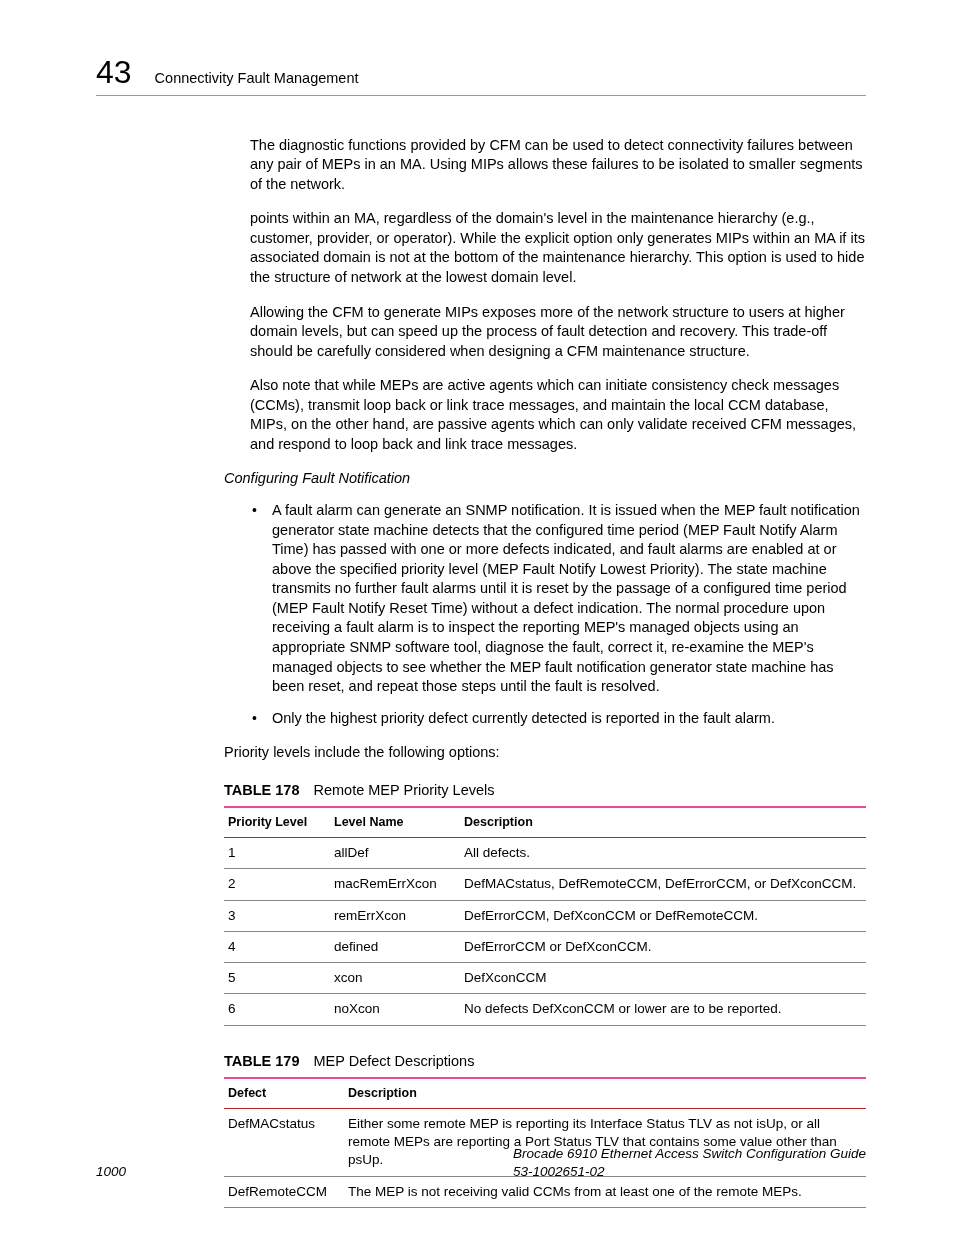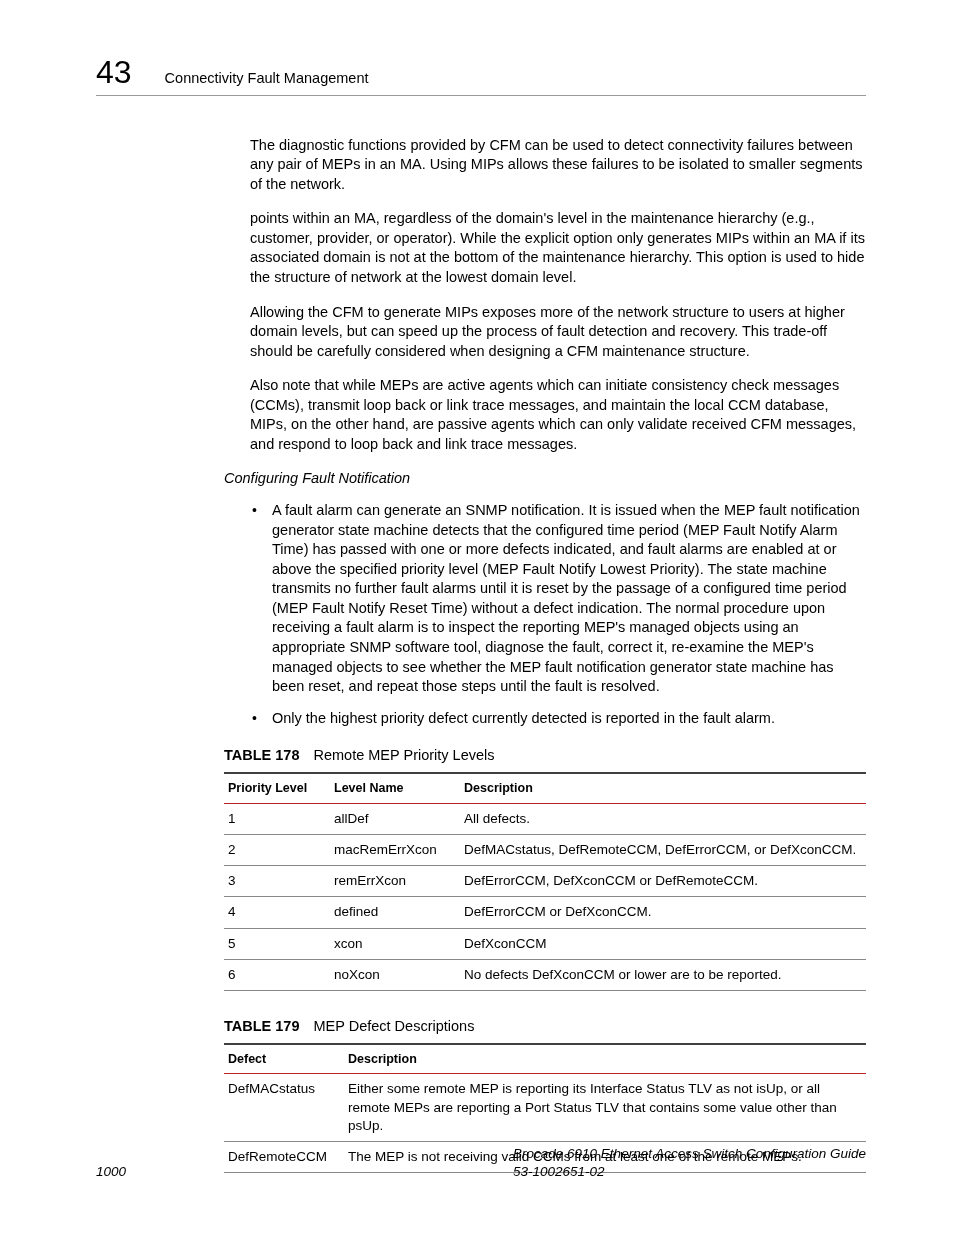--- a/index.html
+++ b/index.html
@@ -16,21 +16,20 @@
   }
   .page {
     position: absolute;
     left: 96px;
     top: 56px;
     width: 770px;
   }
   .header {
     display: flex;
     align-items: baseline;
-    gap: 10px;
     border-bottom: 1px solid #999;
     padding-bottom: 6px;
     margin-bottom: 40px;
   }
   .chapnum {
     font-size: 32px;
     font-weight: 400;
     line-height: 1;
   }
   .chaptitle {
@@ -70,21 +69,21 @@
   .tablecap {
     margin: 18px 0 6px 0;
     font-size: 14.5px;
   }
   .tablecap .lbl { font-weight: 700; margin-right: 14px; }
   table.data {
     width: 100%;
     border-collapse: collapse;
     font-size: 13.5px;
   }
-  table.data thead tr { border-top: 2px solid #404040; }
+  table.data thead tr { border-top: 2px solid #ec4899; }
   table.data thead th {
     text-align: left;
     font-weight: 700;
     padding: 6px 4px;
     border-bottom: 1px solid #b22;
     font-size: 12.5px;
   }
   table.data tbody td {
     padding: 6px 4px;
     border-bottom: 1px solid #888;
@@ -130,20 +129,23 @@
     <p class="subhead-ital">Configuring Fault Notification</p>
   </div>
 
   <div class="body">
     <ul class="bullets">
       <li>A fault alarm can generate an SNMP notification. It is issued when the MEP fault notification generator state machine detects that the configured time period (MEP Fault Notify Alarm Time) has passed with one or more defects indicated, and fault alarms are enabled at or above the specified priority level (MEP Fault Notify Lowest Priority). The state machine transmits no further fault alarms until it is reset by the passage of a configured time period (MEP Fault Notify Reset Time) without a defect indication. The normal procedure upon receiving a fault alarm is to inspect the reporting MEP's managed objects using an appropriate SNMP software tool, diagnose the fault, correct it, re-examine the MEP's managed objects to see whether the MEP fault notification generator state machine has been reset, and repeat those steps until the fault is resolved.</li>
       <li>Only the highest priority defect currently detected is reported in the fault alarm.</li>
     </ul>
   </div>
 
+  <div class="body-left0">
+    <p>Priority levels include the following options:</p>
+  </div>
 
   <div class="tbl-wrapper">
     <div class="tablecap">
       <span class="lbl">TABLE 178</span><span>Remote MEP Priority Levels</span>
     </div>
     <table class="data t178">
       <colgroup>
           <col class="c1">
           <col class="c2">
           <col class="c3">

